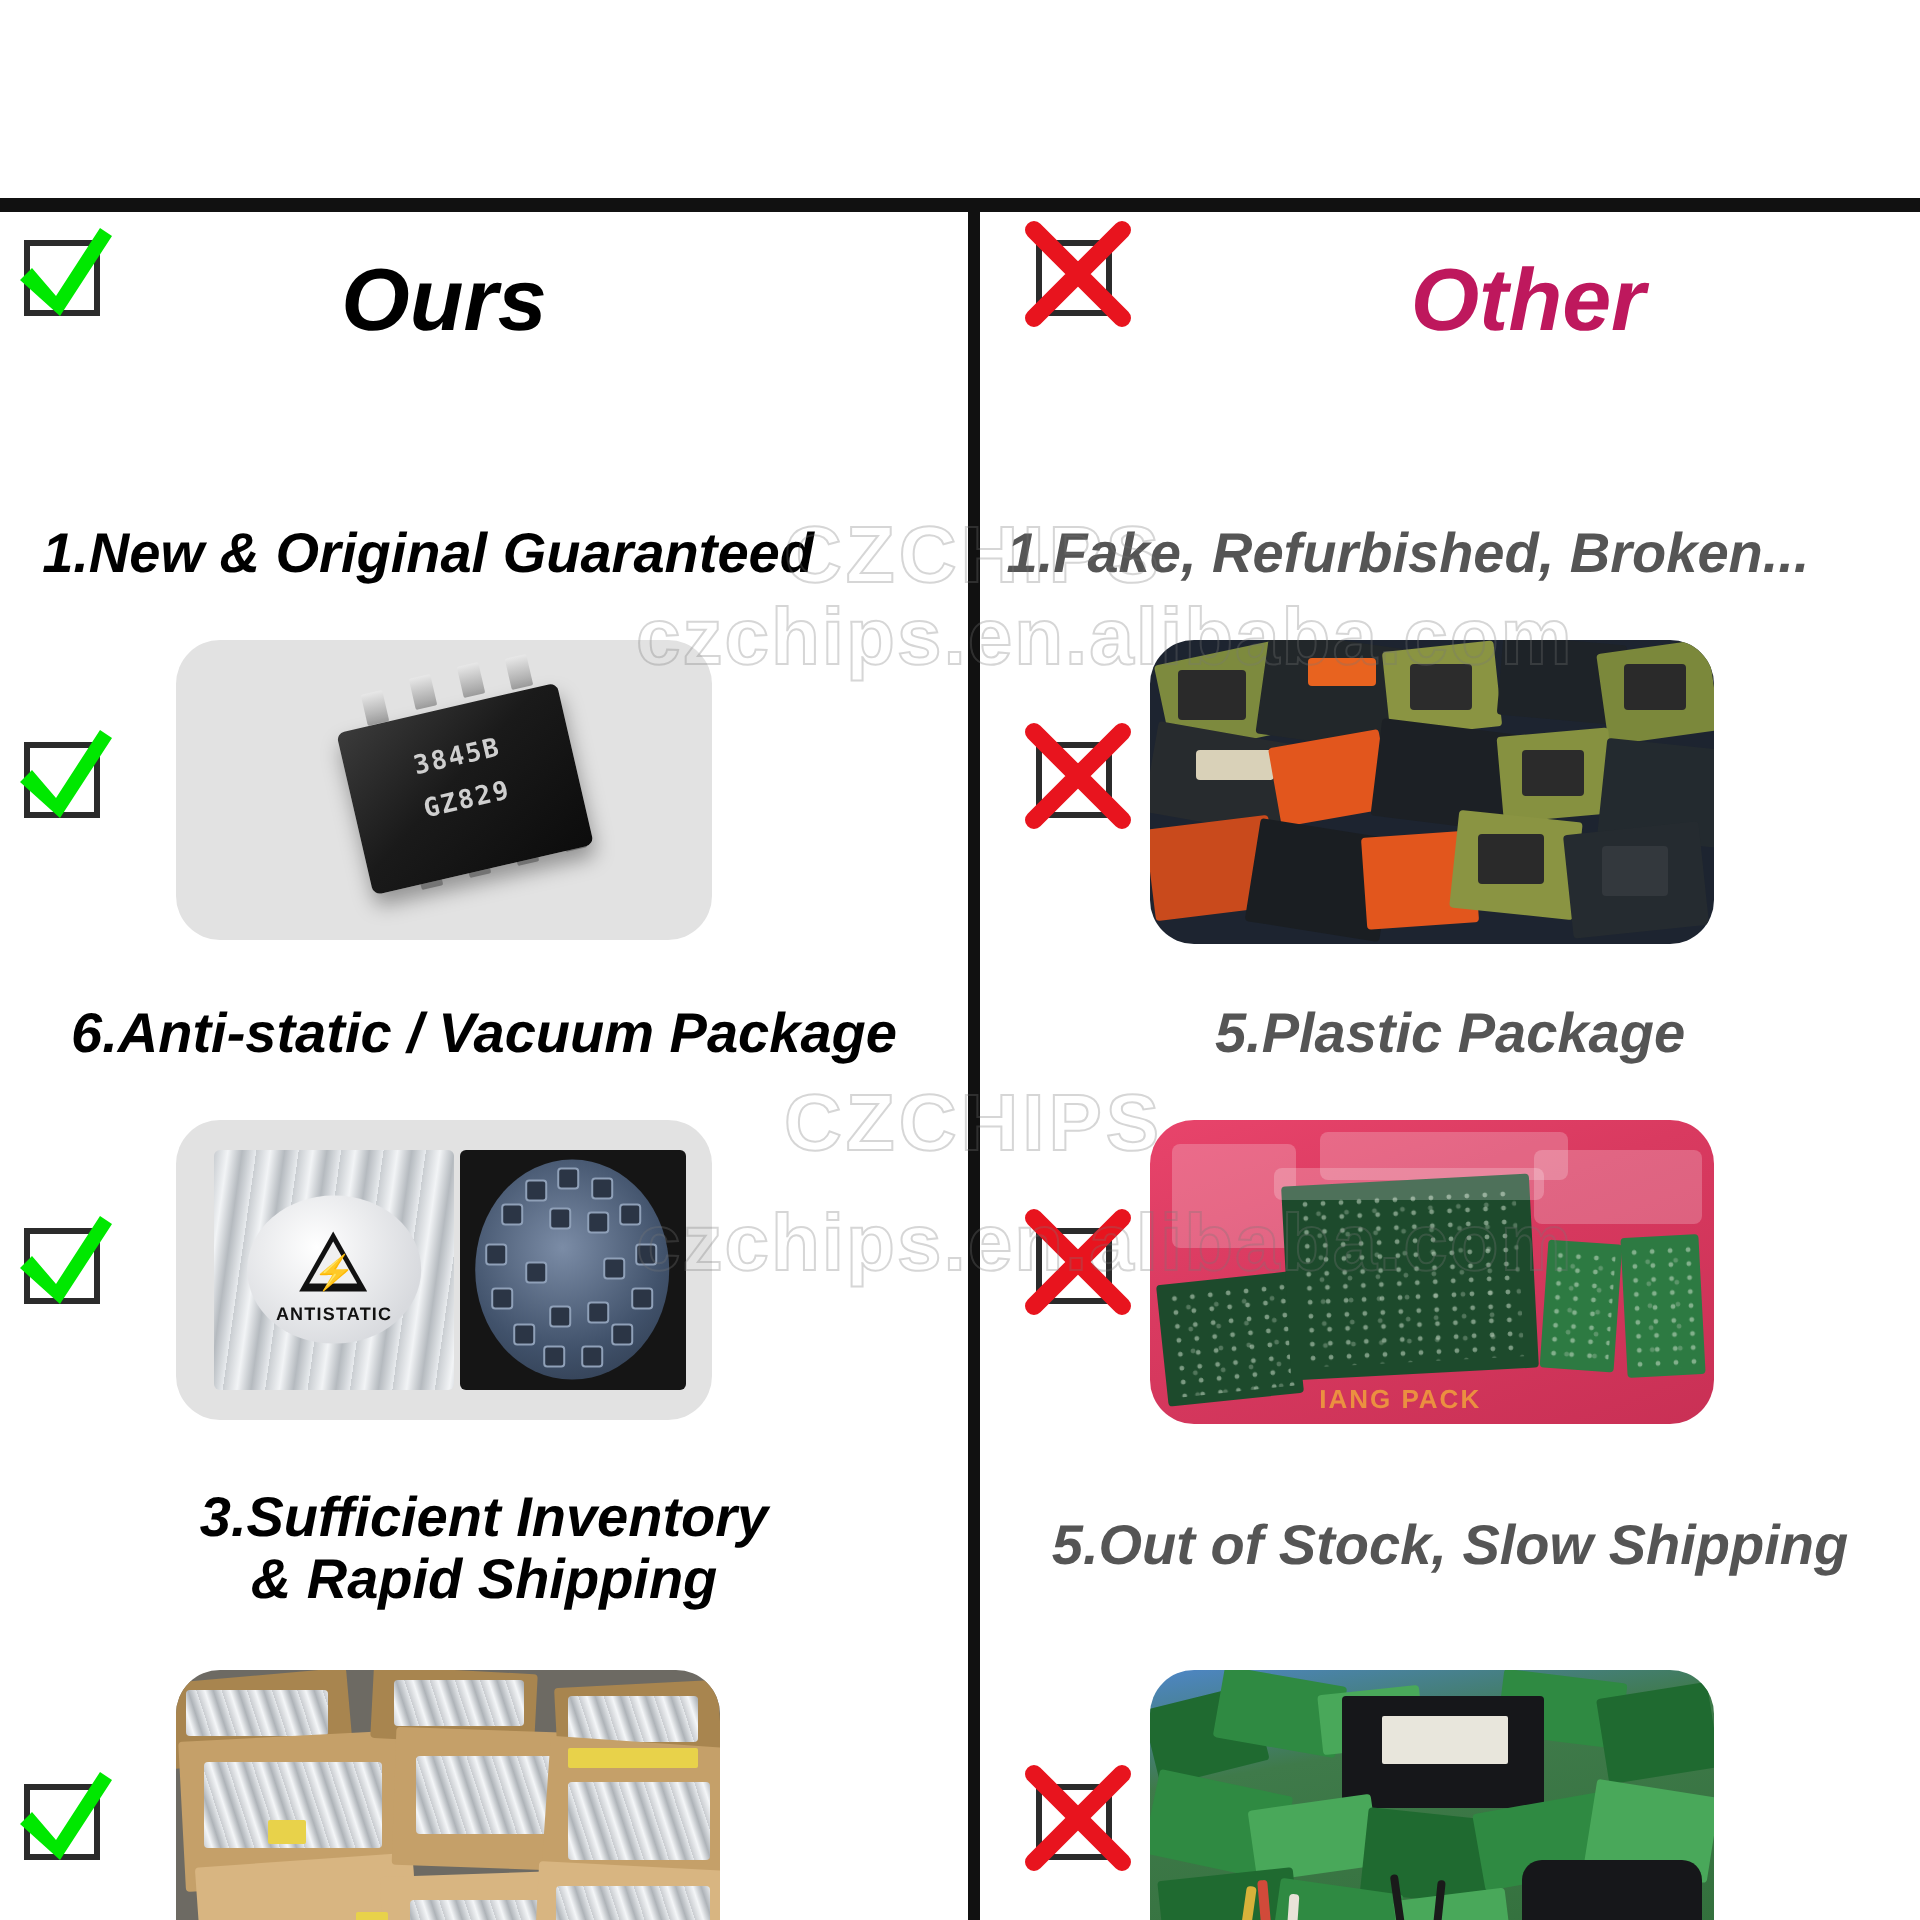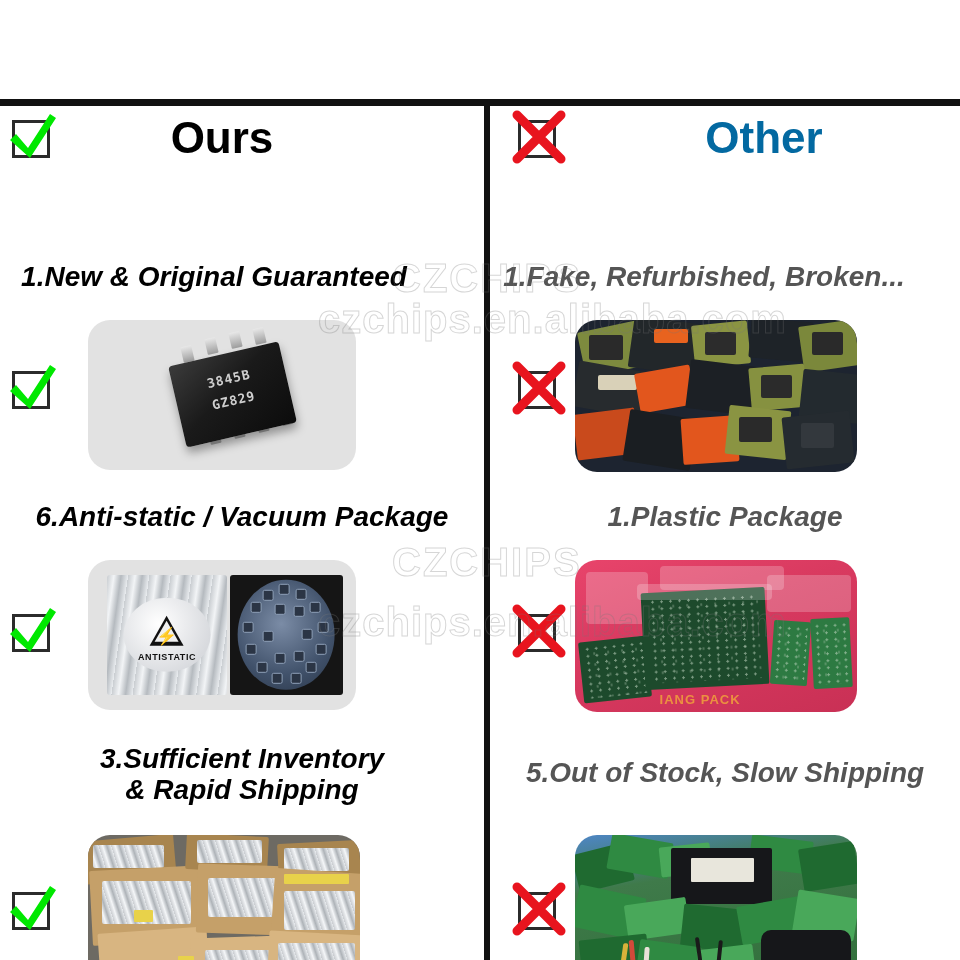--- a/index.html
+++ b/index.html
@@ -60,29 +60,30 @@
   .col-ours  { left: 0px;   width: 484px; }
   .col-other { left: 490px; width: 470px; }
 
   
   .col-head {
     position: relative;
     height: 72px;
   }
   .col-head-label {
     position: absolute;
-    top: 7px;
+    top: 20px;
     width: 100%;
     text-align: center;
     font-size: 44px;
     font-weight: bold;
+    font-style: italic;
     white-space: nowrap;
   }
   .col-ours .col-head-label  { color: #000000; padding-right: 40px; box-sizing: border-box; }
-  .col-other .col-head-label { color: #0369a1; padding-left: 78px; box-sizing: border-box; }
+  .col-other .col-head-label { color: #be185d; padding-left: 78px; box-sizing: border-box; }
 
   
   .mark {
     position: absolute;
     width: 54px;
     height: 54px;
   }
   .mark .box {
     position: absolute;
     left: 6px;
@@ -500,21 +501,21 @@
         <div class="scrap-bit" style="left:18%; top:62%; width:24%; height:34%; background:#1a1e22; transform:rotate(9deg);"></div>
         <div class="scrap-bit" style="left:38%; top:64%; width:20%; height:30%; background:#e2561d; transform:rotate(-4deg);"></div>
         <div class="scrap-bit" style="left:54%; top:58%; width:22%; height:32%; background:#8a9442; transform:rotate(6deg);"></div>
         <div class="scrap-bit" style="left:58%; top:64%; width:12%; height:16%; background:#2a2a2a;"></div>
         <div class="scrap-bit" style="left:74%; top:62%; width:24%; height:34%; background:#252b30; transform:rotate(-6deg);"></div>
         <div class="scrap-bit" style="left:80%; top:68%; width:12%; height:16%; background:#33383d;"></div>
       </div>
     </div>
 
     <div class="row">
-      <div style="position:absolute; left:0; top:324px; width:470px;" class="row-heading">1.Plastic Package</div>
+      <div style="position:absolute; left:0; top:324px; width:470px;" class="row-heading">5.Plastic Package</div>
 
       <div class="mark" style="left:22px; top:428px;">
         <div class="box"></div>
         <svg viewBox="0 0 54 54">
           <path d="M5 3 L49 47 M49 3 L5 47" stroke="#E8141E" stroke-width="9" stroke-linecap="round" fill="none"></path>
         </svg>
       </div>
 
       <div class="photo photo-pink" style="left:85px; top:382px; width:282px; height:152px;">
         <div class="bag-sheen" style="left:4%;  top:8%;  width:22%; height:34%;"></div>

